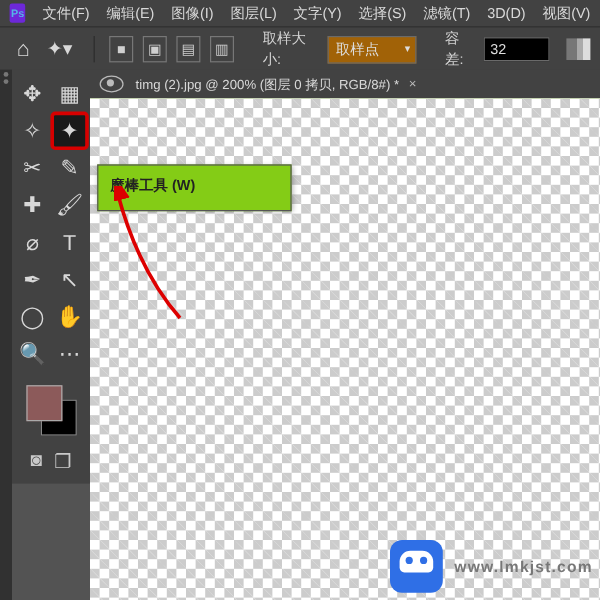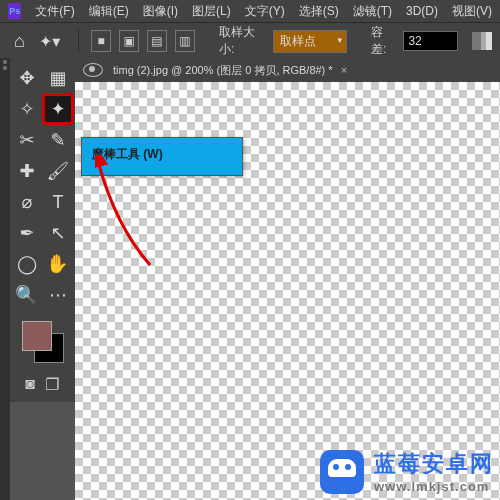--- a/index.html
+++ b/index.html
@@ -28,21 +28,21 @@
   .swatches{margin:10px auto 0;position:relative;width:46px;height:46px}
   .sw-front{position:absolute;left:2px;top:2px;width:28px;height:28px;border:1px solid #aaa}
   .sw-back{position:absolute;left:14px;top:14px;width:28px;height:28px;background:#000;border:1px solid #888}
   .extra{display:flex;justify-content:center;gap:10px;margin-top:10px}
   .extra span{color:#c9c9c9;font-size:16px}
   .canvas{position:absolute;left:75px;top:82px;right:0;bottom:0;background-color:#fff;
     background-image:
       linear-gradient(45deg,#ccc 25%,transparent 25%,transparent 75%,#ccc 75%),
       linear-gradient(45deg,#ccc 25%,transparent 25%,transparent 75%,#ccc 75%);
     background-size:16px 16px;background-position:0 0,8px 8px}
-  .tooltip{position:absolute;left:81px;top:137px;width:140px;background:#0ea5e9;border:1px solid #555;padding:8px 10px;font-size:12px;color:#222;box-shadow:1px 1px 4px rgba(0,0,0,.3)}
+  .tooltip{position:absolute;left:81px;top:137px;width:140px;background:#84cc16;border:1px solid #555;padding:8px 10px;font-size:12px;color:#222;box-shadow:1px 1px 4px rgba(0,0,0,.3)}
   .tooltip .tt-title{font-weight:bold;margin-bottom:4px}
   .arrow{position:absolute;left:95px;top:155px;pointer-events:none}
   .android{position:absolute;right:6px;bottom:6px;display:flex;align-items:center;gap:10px}
   .robot{width:44px;height:44px;background:#2f6fe6;border-radius:10px;position:relative}
   .robot::before{content:"";position:absolute;top:9px;left:8px;width:28px;height:18px;background:#fff;border-radius:9px 9px 4px 4px}
   .robot::after{content:"";position:absolute;top:14px;left:13px;width:6px;height:6px;background:#2f6fe6;border-radius:50%;box-shadow:12px 0 0 #2f6fe6}
   .brand{display:flex;flex-direction:column;font-weight:bold}
   .brand .cn{font-size:22px;color:#2f6fe6;letter-spacing:2px}
   .brand .en{font-size:13px;color:#777;letter-spacing:1px}
   .eye{width:18px;height:12px;border:1px solid #bbb;border-radius:50%;position:relative}
@@ -138,16 +138,15 @@
       <marker id="ah" markerWidth="10" markerHeight="10" refX="2" refY="3" orient="auto">
     <path d="M0,0 L0,6 L8,3 z" fill="#d00"></path>
       </marker>
     </defs>
   <path d="M55,110 Q20,70 3,6" stroke="#d00" stroke-width="3" fill="none" marker-end="url(#ah)"></path>
 </svg>
 
 <div class="android">
   <div class="robot"></div>
   <div class="brand">
-    <span class="cn">蓝莓安卓网</span>
     <span class="en">www.lmkjst.com</span>
   </div>
 </div>
 
 </body></html>

